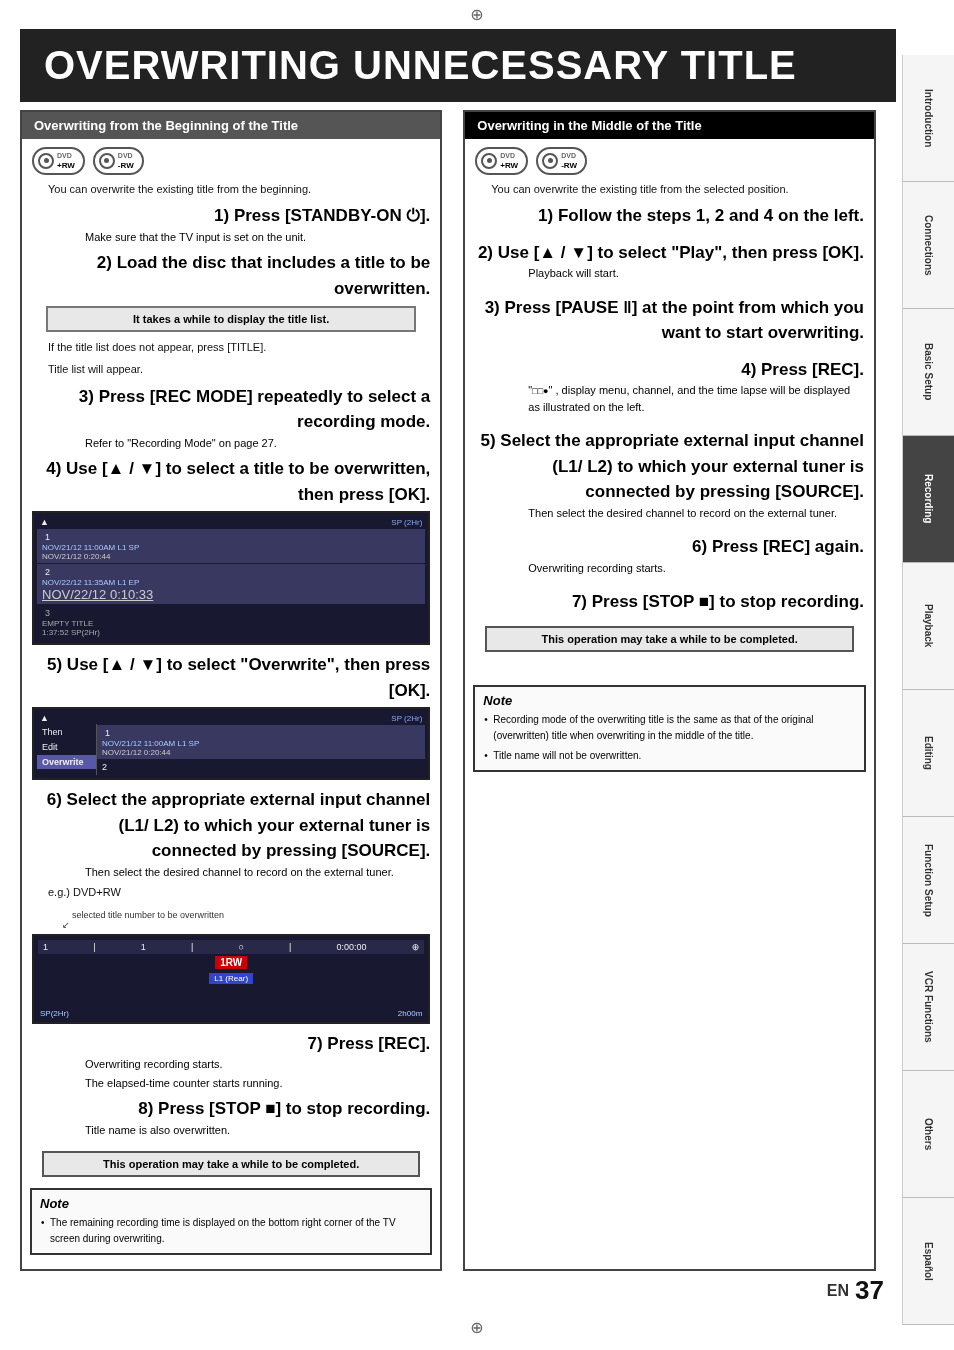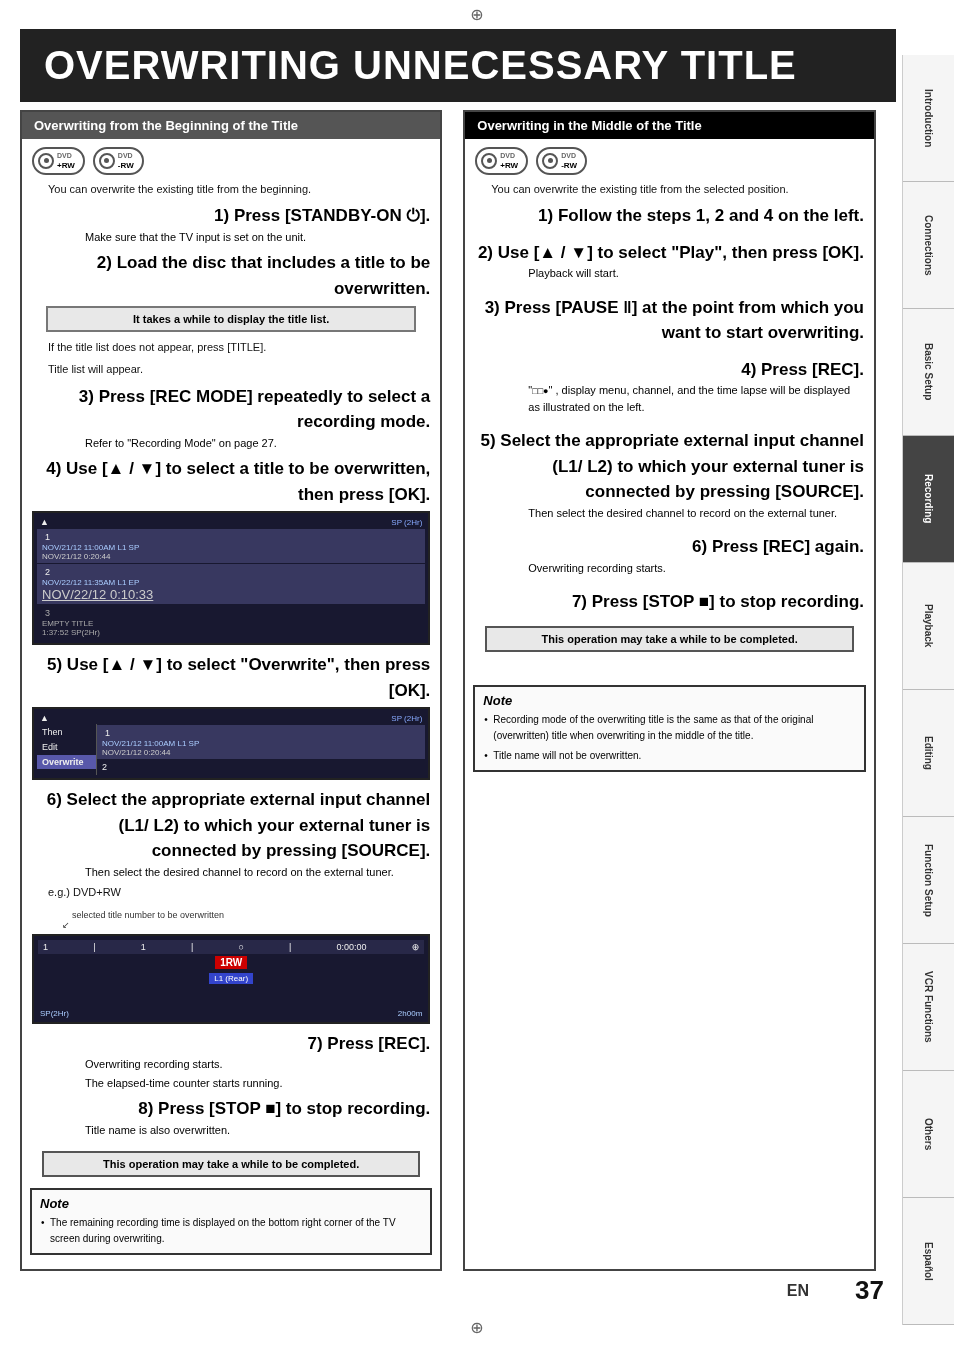--- a/index.html
+++ b/index.html
@@ -334,21 +334,20 @@
       padding: 8px;
       font-size: 16px;
       color: #666;
     }
 
     .page-footer {
       display: flex;
       justify-content: flex-end;
       align-items: center;
       padding: 4px 70px 4px 20px;
-      gap: 40px;
     }
 
     .page-en-label {
       font-size: 16px;
       font-weight: bold;
       color: #333;
       margin-right: 6px;
     }
 
     .page-num {

